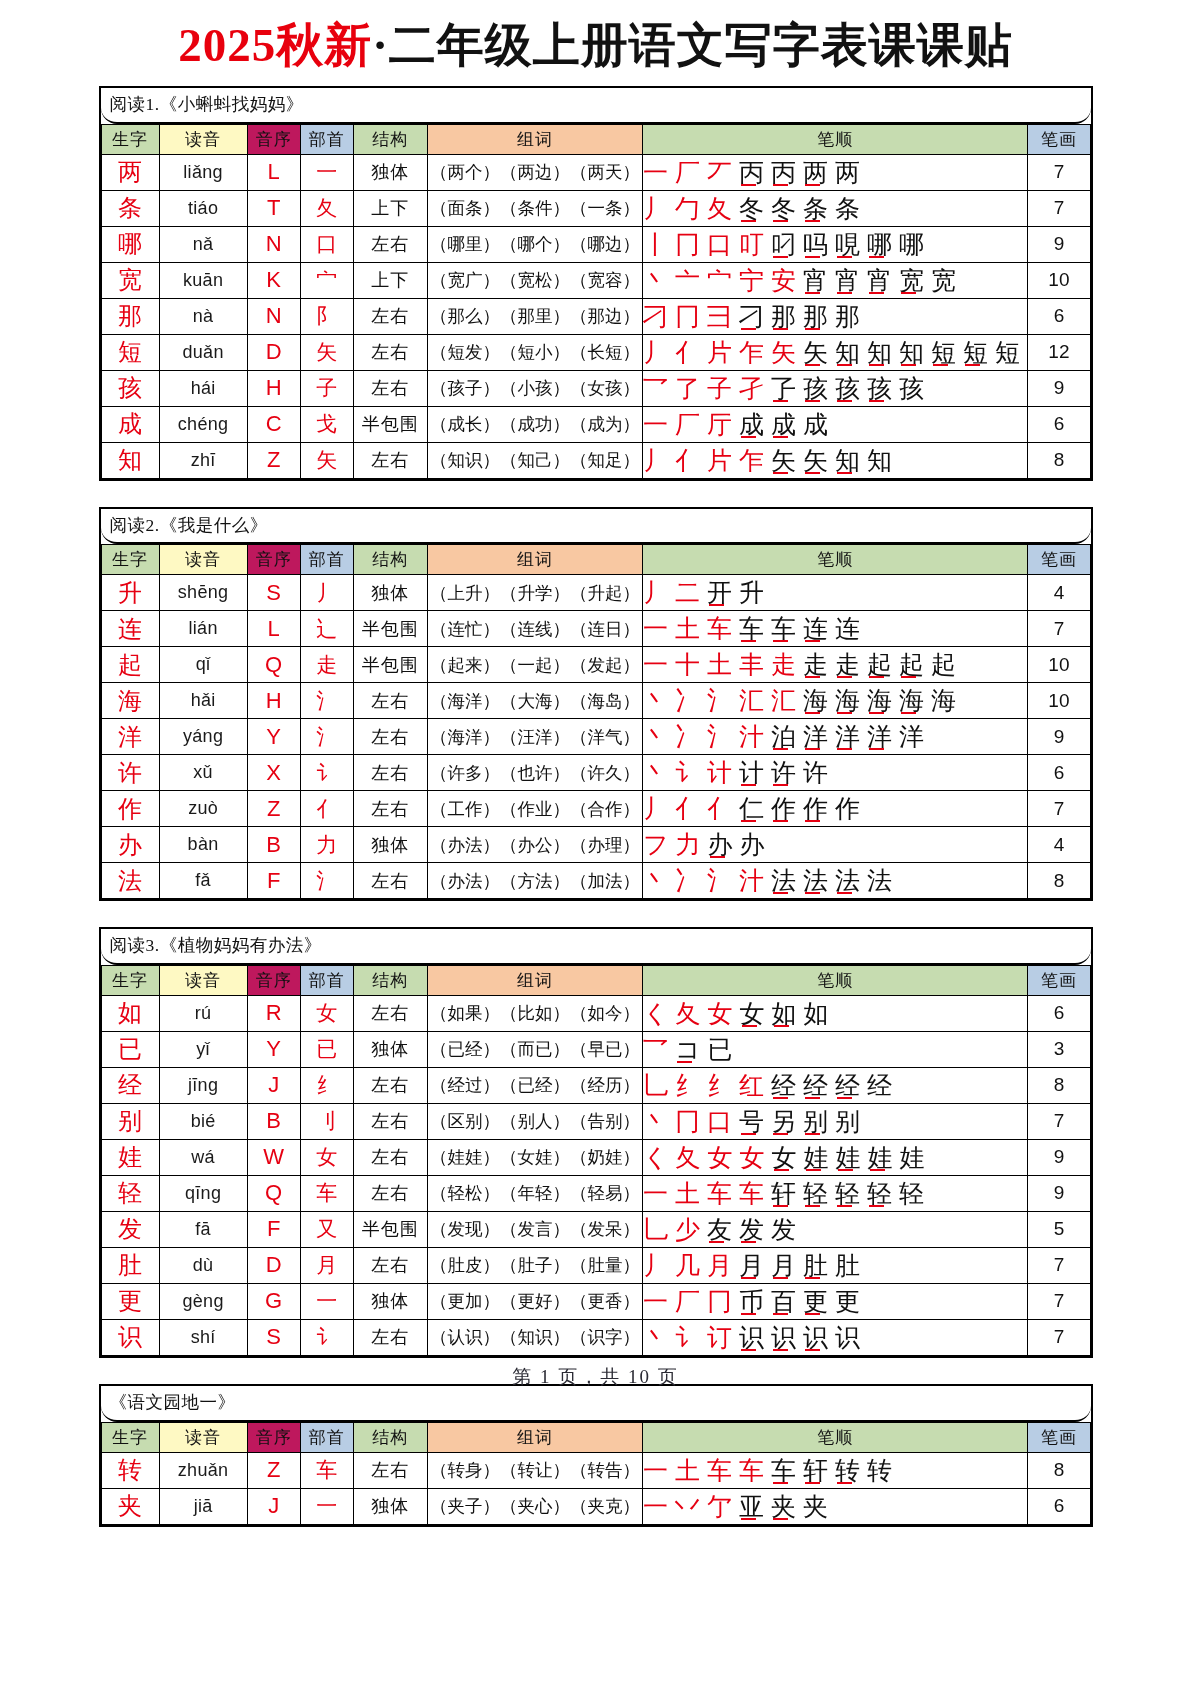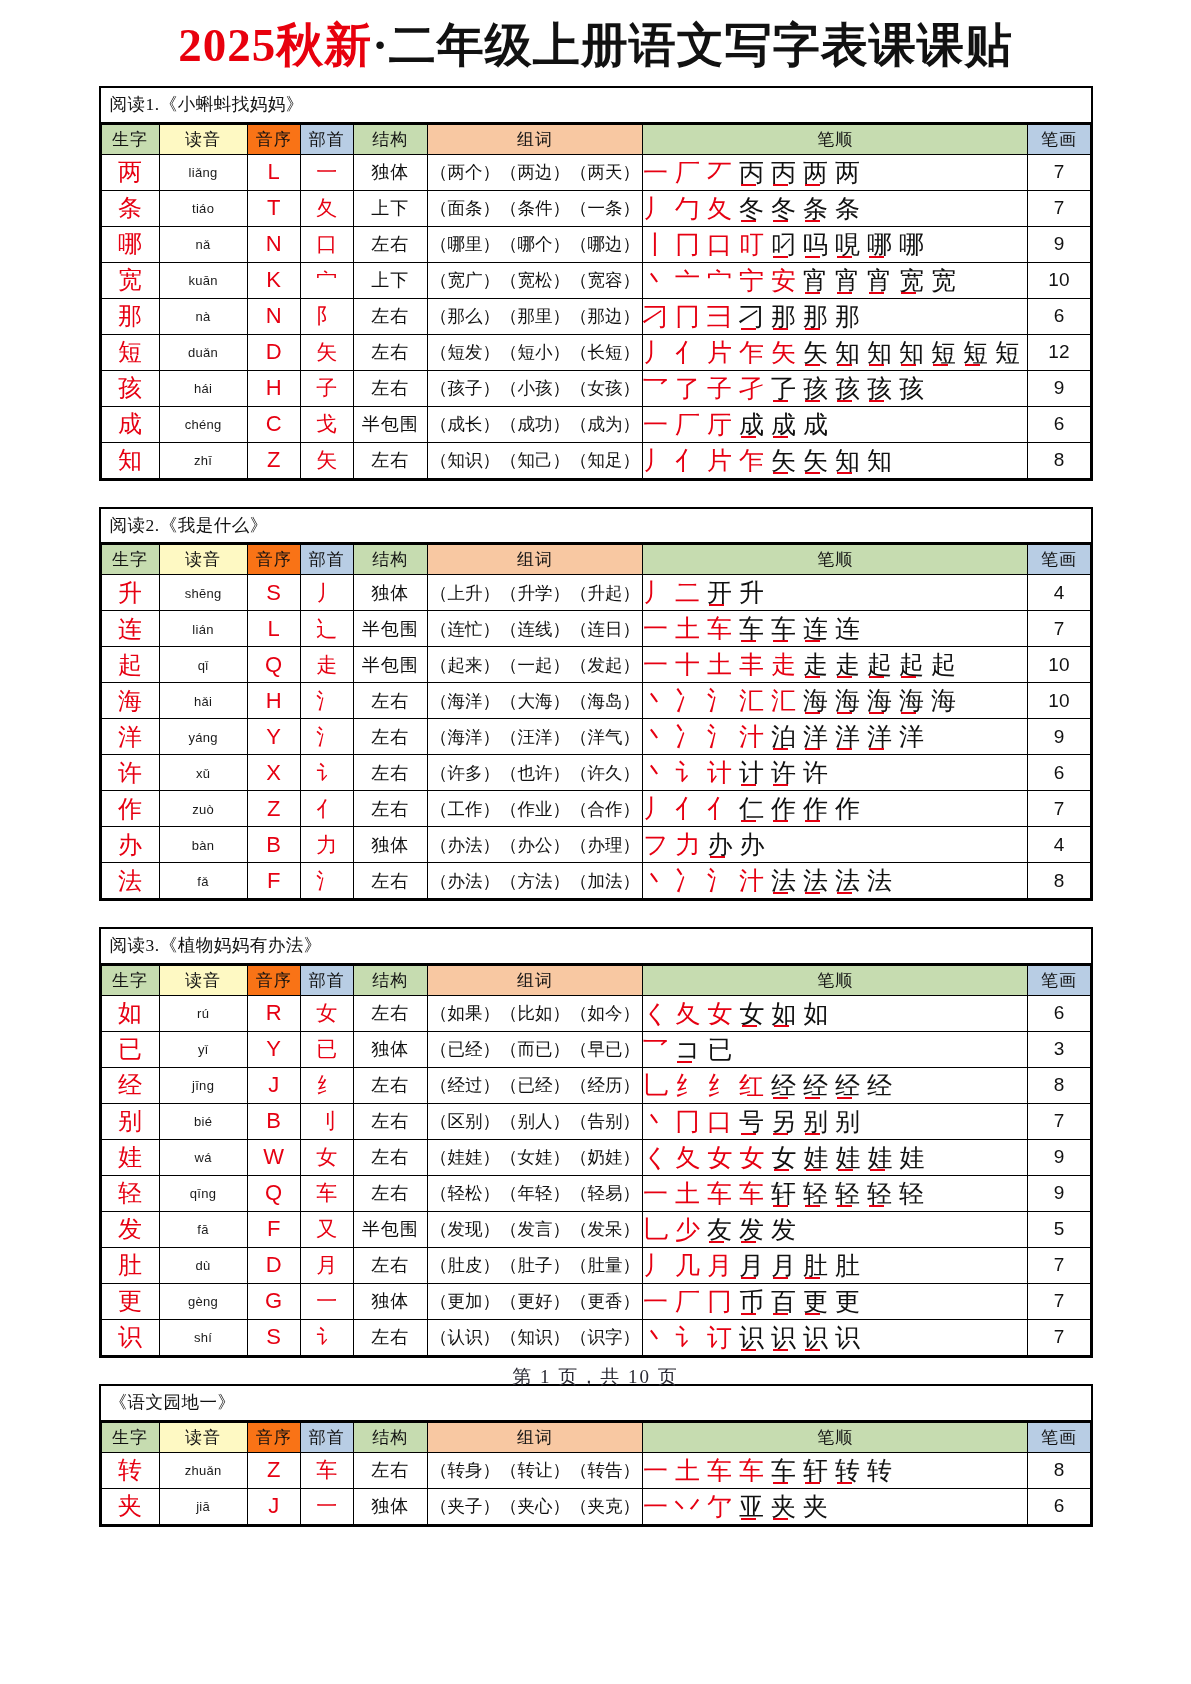--- a/index.html
+++ b/index.html
@@ -53,20 +53,21 @@
     box-sizing: border-box;
     background: #fff;
   }
   .tbl-caption {
     font-size: 17.5px;
     color: #111;
     padding: 5px 8px 5px 9px;
     border-bottom: 2px solid #000;
     line-height: 1.35;
     letter-spacing: 0.5px;
+    border-radius: 16px;
   }
   table.zt {
     border-collapse: collapse;
     width: 100%;
     table-layout: fixed;
     padding-left: 13px;
   }
   table.zt th, table.zt td {
     border: 1.2px solid #000;
     padding: 0;
@@ -76,21 +77,21 @@
   table.zt th {
     font-size: 17px;
     font-weight: normal;
     height: 29px;
     color: #111;
     letter-spacing: 1px;
   }
   
   th.h-shengzi { background: #c6dcb0; }
   th.h-duyin   { background: #fef9c3; }
-  th.h-yinxu   { background: #f97316; }
+  th.h-yinxu   { background: #be185d; }
   th.h-bushou  { background: #b8cde4; }
   th.h-jiegou  { background: #c6dcb0; }
   th.h-zuci    { background: #f8c8a2; }
   th.h-bishun  { background: #c6dcb0; }
   th.h-bihua   { background: #b8cde4; }
 
   
   col.c-shengzi { width: 58px; }
   col.c-duyin   { width: 88px; }
   col.c-yinxu   { width: 53px; }
@@ -104,21 +105,21 @@
     height: 35px;
   }
   .cell-char {
     color: #e60012;
     font-size: 24px;
     font-family: "Liberation Serif", "DejaVu Serif", serif;
     line-height: 1;
   }
   .cell-pinyin {
     color: #1a1a1a;
-    font-size: 13px;
+    font-size: 18px;
     font-family: "Liberation Sans", sans-serif;
     letter-spacing: 0.3px;
   }
   .cell-initial {
     color: #e60012;
     font-size: 22px;
     font-family: "Liberation Sans", sans-serif;
   }
   .cell-radical {
     color: #e60012;

